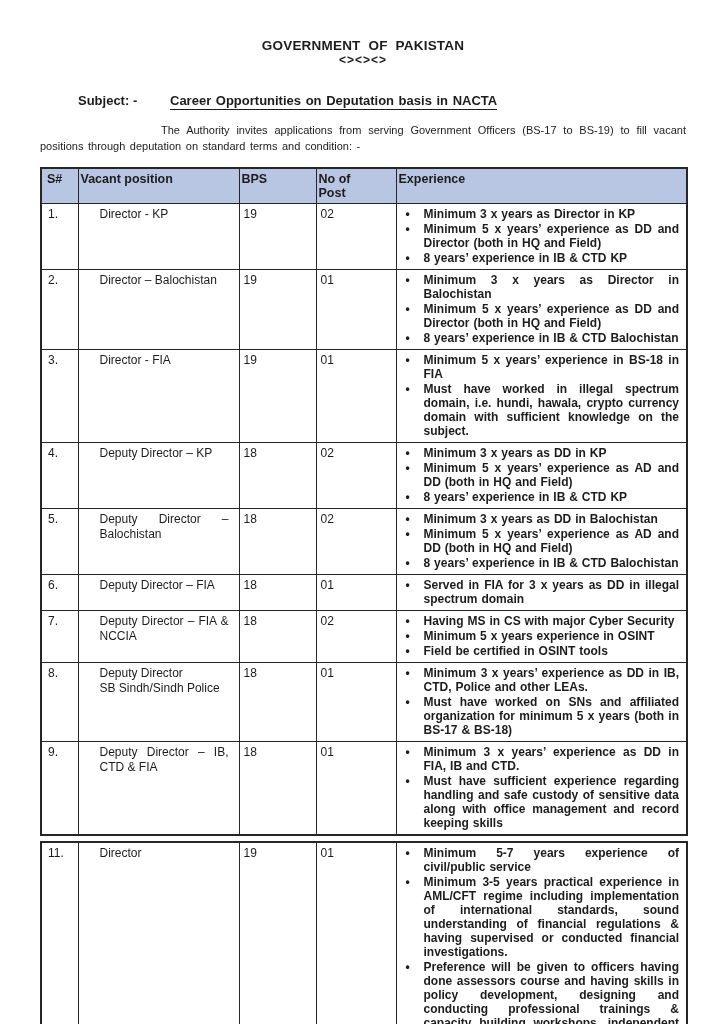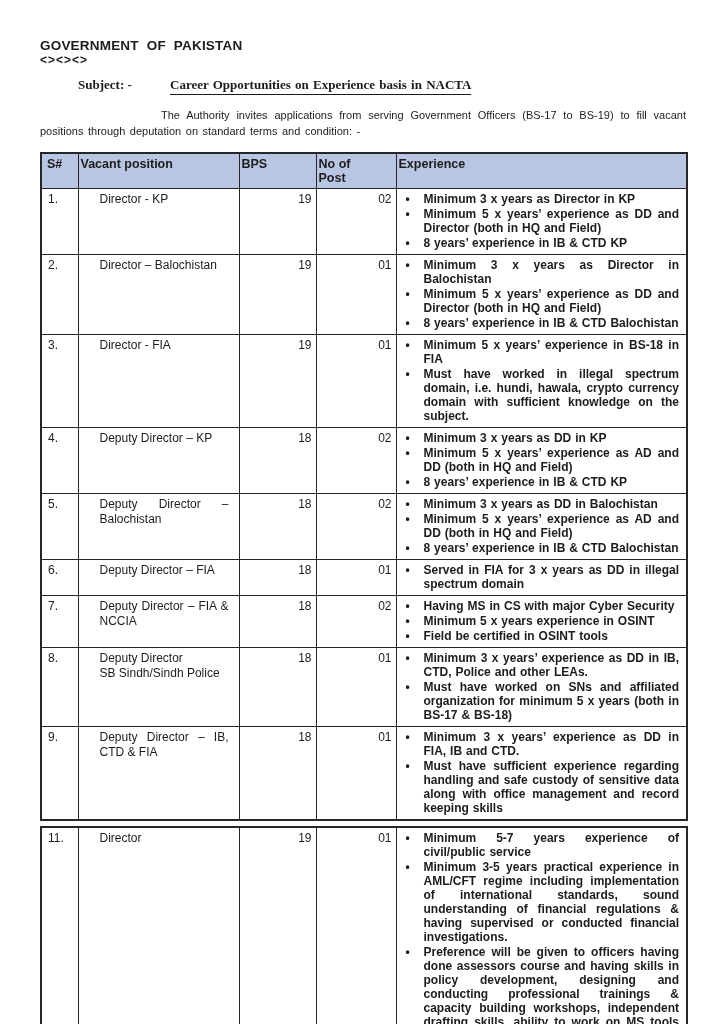--- a/index.html
+++ b/index.html
@@ -12,40 +12,39 @@
   .page {
     position: relative;
     width: 724px;
     height: 1024px;
     background: #ffffff;
     box-sizing: border-box;
     padding: 38px 38px 0 40px;
     overflow: hidden;
   }
   
-  .doc-header { text-align: left; }
+  .doc-header { text-align: center; }
   .doc-title {
     font-size: 13.5px;
     font-weight: bold;
     line-height: 15px;
     word-spacing: 4px;
     letter-spacing: 0.2px;
   }
   .doc-ornament {
     font-size: 12px;
     font-weight: bold;
     line-height: 15px;
     letter-spacing: 1px;
   }
   
   .subject-row {
     display: flex;
     align-items: baseline;
-    margin-top: 9px;
-    font-family: Liberation Serif, serif;
+    margin-top: 25px;
   }
   .subject-label {
     margin-left: 38px;
     width: 92px;
     flex: 0 0 92px;
     font-size: 13px;
     font-weight: bold;
   }
   .subject-title {
     font-size: 13px;
@@ -101,21 +100,21 @@
     line-height: 14px;
   }
   td.sn { padding-left: 6px; }
   td.position {
     padding-left: 21px;
     padding-right: 10px;
     text-align: justify;
     white-space: pre-line;
     line-height: 15px;
   }
-  td.bps, td.posts { text-align: right; }
+  td.bps, td.posts { text-align: left; }
   td.exp { padding: 3px 3px 3px 0; }
   .exp ul {
     list-style: none;
     margin: 0;
     padding: 0;
   }
   .exp li {
     position: relative;
     padding-left: 27px;
     padding-right: 4px;
@@ -136,21 +135,21 @@
 
 <div class="page">
 
   <div class="doc-header">
     <div class="doc-title">GOVERNMENT OF PAKISTAN</div>
     <div class="doc-ornament">&lt;&gt;&lt;&gt;&lt;&gt;</div>
   </div>
 
   <div class="subject-row">
     <span class="subject-label">Subject: -</span>
-    <span class="subject-title">Career Opportunities on Experience basis in NACTA</span>
+    <span class="subject-title">Career Opportunities on Deputation basis in NACTA</span>
   </div>
 
   <p class="intro">The Authority invites applications from serving Government Officers (BS-17 to BS-19) to fill vacant positions through deputation on standard terms and condition: -</p>
 
   <table class="vacancy-table main">
     <colgroup>
       <col class="col-sn">
         <col class="col-pos">
         <col class="col-bps">
         <col class="col-post">

